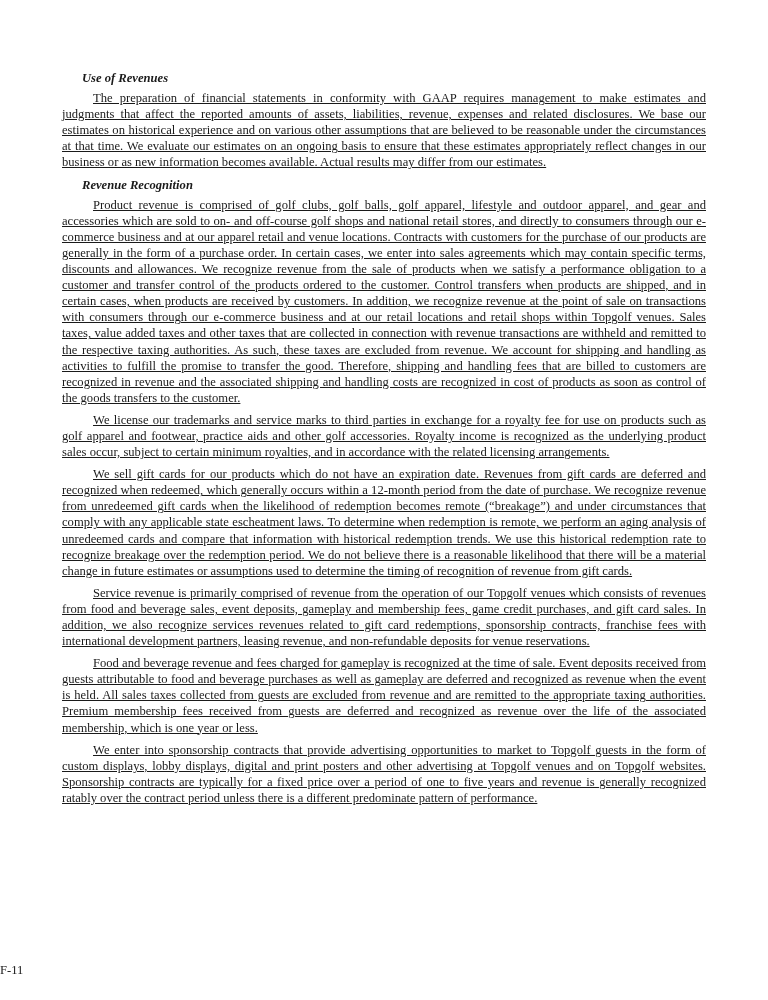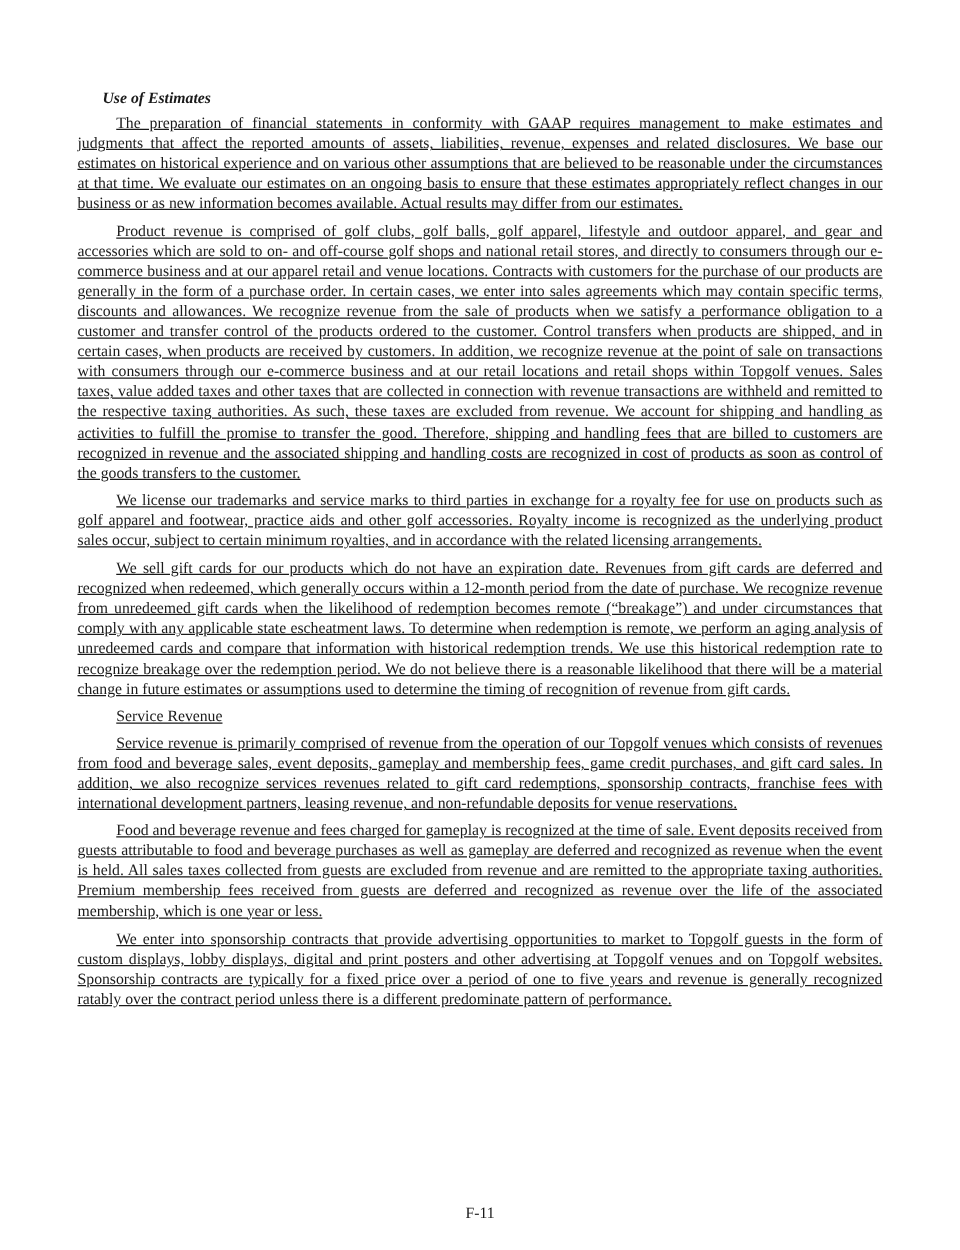--- a/index.html
+++ b/index.html
@@ -36,36 +36,36 @@
       margin: 0 0 6px 0;
       text-align: justify;
       text-indent: 31px;
       text-decoration: underline;
     }
     .footer {
       position: absolute;
       left: 0;
       width: 768px;
       top: 963px;
-      text-align: center;
+      text-align: left;
       font-size: 12.6px;
       font-family: "Liberation Serif", "DejaVu Serif", serif;
     }
   </style>
 </head>
 <body>
 
 <div class="page">
-  <div class="heading-italic">Use of Estimates</div>
+  <div class="heading-italic">Use of Revenues</div>
   <p class="para">The preparation of financial statements in conformity with GAAP requires management to make estimates and judgments that affect the reported amounts of assets, liabilities, revenue, expenses and related disclosures. We base our estimates on historical experience and on various other assumptions that are believed to be reasonable under the circumstances at that time. We evaluate our estimates on an ongoing basis to ensure that these estimates appropriately reflect changes in our business or as new information becomes available. Actual results may differ from our estimates.</p>
 
+  <div class="heading-italic">Revenue Recognition</div>
 
   <p class="para">Product revenue is comprised of golf clubs, golf balls, golf apparel, lifestyle and outdoor apparel, and gear and accessories which are sold to on- and off-course golf shops and national retail stores, and directly to consumers through our e-commerce business and at our apparel retail and venue locations. Contracts with customers for the purchase of our products are generally in the form of a purchase order. In certain cases, we enter into sales agreements which may contain specific terms, discounts and allowances. We recognize revenue from the sale of products when we satisfy a performance obligation to a customer and transfer control of the products ordered to the customer. Control transfers when products are shipped, and in certain cases, when products are received by customers. In addition, we recognize revenue at the point of sale on transactions with consumers through our e-commerce business and at our retail locations and retail shops within Topgolf venues. Sales taxes, value added taxes and other taxes that are collected in connection with revenue transactions are withheld and remitted to the respective taxing authorities. As such, these taxes are excluded from revenue. We account for shipping and handling as activities to fulfill the promise to transfer the good. Therefore, shipping and handling fees that are billed to customers are recognized in revenue and the associated shipping and handling costs are recognized in cost of products as soon as control of the goods transfers to the customer.</p>
   <p class="para">We license our trademarks and service marks to third parties in exchange for a royalty fee for use on products such as golf apparel and footwear, practice aids and other golf accessories. Royalty income is recognized as the underlying product sales occur, subject to certain minimum royalties, and in accordance with the related licensing arrangements.</p>
   <p class="para">We sell gift cards for our products which do not have an expiration date. Revenues from gift cards are deferred and recognized when redeemed, which generally occurs within a 12-month period from the date of purchase. We recognize revenue from unredeemed gift cards when the likelihood of redemption becomes remote (“breakage”) and under circumstances that comply with any applicable state escheatment laws. To determine when redemption is remote, we perform an aging analysis of unredeemed cards and compare that information with historical redemption trends. We use this historical redemption rate to recognize breakage over the redemption period. We do not believe there is a reasonable likelihood that there will be a material change in future estimates or assumptions used to determine the timing of recognition of revenue from gift cards.</p>
 
-  <div class="subheading">Service Revenue</div>
   <p class="para">Service revenue is primarily comprised of revenue from the operation of our Topgolf venues which consists of revenues from food and beverage sales, event deposits, gameplay and membership fees, game credit purchases, and gift card sales. In addition, we also recognize services revenues related to gift card redemptions, sponsorship contracts, franchise fees with international development partners, leasing revenue, and non-refundable deposits for venue reservations.</p>
   <p class="para">Food and beverage revenue and fees charged for gameplay is recognized at the time of sale. Event deposits received from guests attributable to food and beverage purchases as well as gameplay are deferred and recognized as revenue when the event is held. All sales taxes collected from guests are excluded from revenue and are remitted to the appropriate taxing authorities. Premium membership fees received from guests are deferred and recognized as revenue over the life of the associated membership, which is one year or less.</p>
   <p class="para">We enter into sponsorship contracts that provide advertising opportunities to market to Topgolf guests in the form of custom displays, lobby displays, digital and print posters and other advertising at Topgolf venues and on Topgolf websites. Sponsorship contracts are typically for a fixed price over a period of one to five years and revenue is generally recognized ratably over the contract period unless there is a different predominate pattern of performance.</p>
 </div>
 
 <div class="footer">F-11</div>
 
 </body></html>

